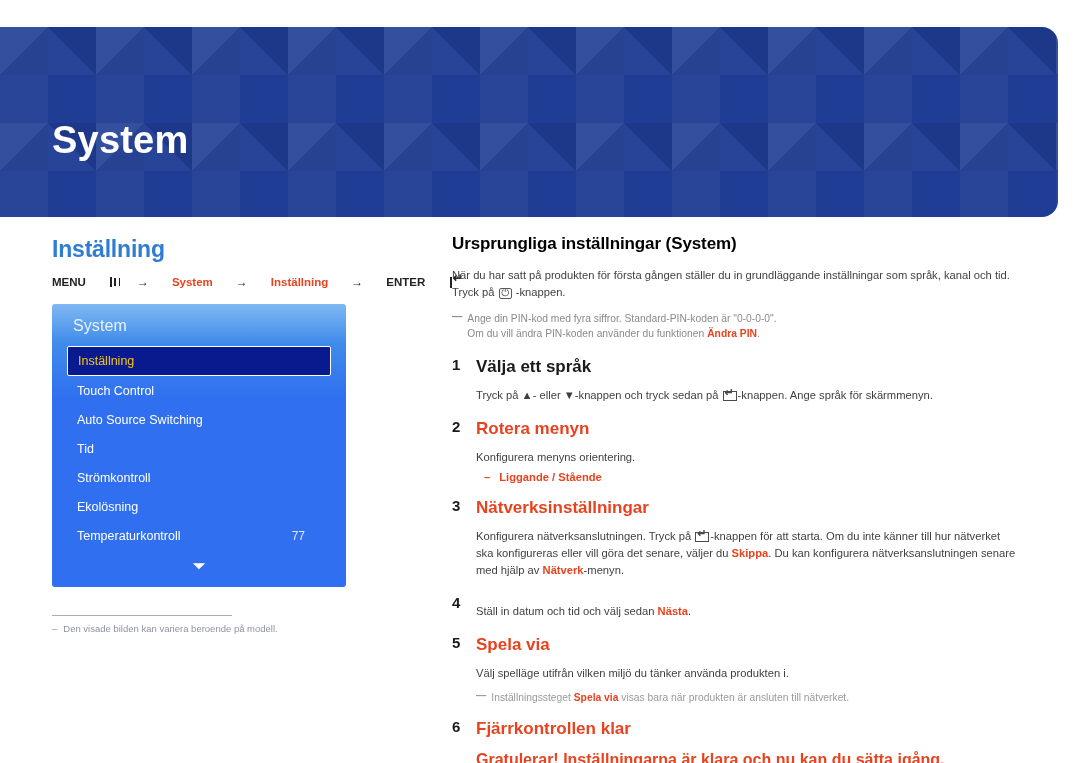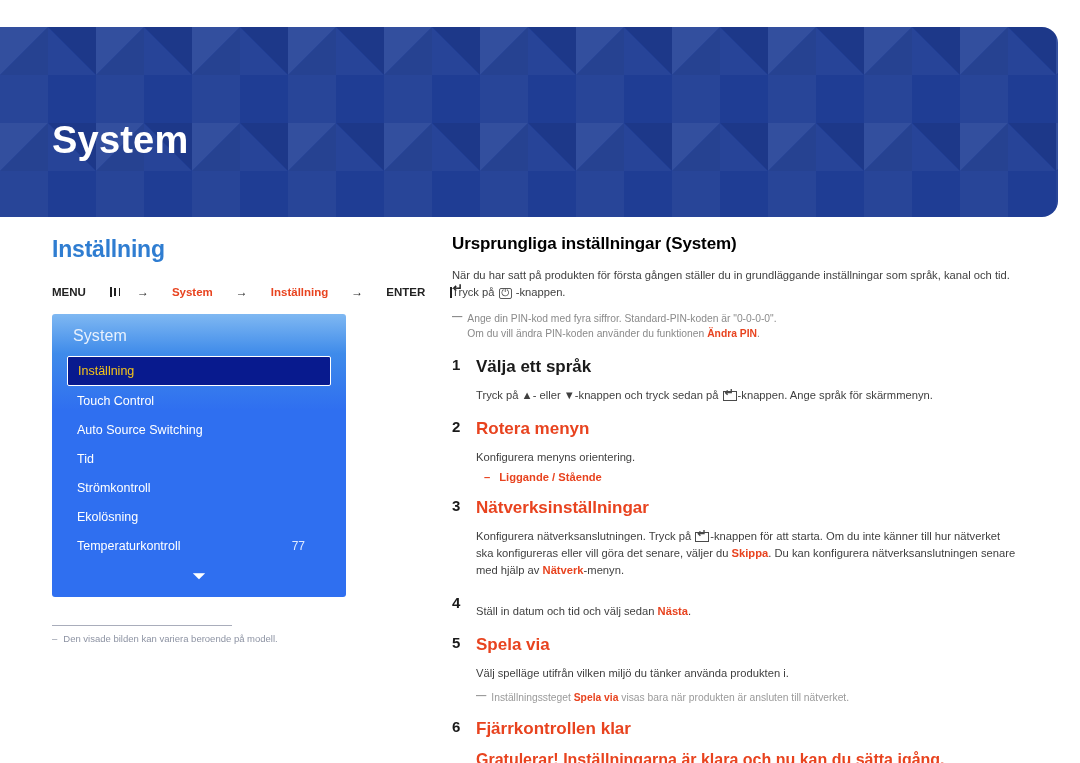--- a/index.html
+++ b/index.html
@@ -49,21 +49,21 @@
   .content { position:absolute; left:0; top:217px; width:892px; height:546px; }
 
   
   .left-col { position:absolute; left:52px; top:19px; width:340px; }
   .section-title {
     font-size:23px; font-weight:bold;
     color:#2f7dd1;
     letter-spacing:-.2px;
   }
   .breadcrumb {
-    margin-top:22px;
+    margin-top:12px;
     font-size:11.5px; font-weight:bold;
     color:#222;
     white-space:nowrap;
     display:flex; align-items:center; gap:22px;
   }
   .breadcrumb .hl { color:#e8431f; }
   .breadcrumb .arw { color:#222; font-weight:normal; font-size:12px; padding:0 1px; }
 
   .ic-menu {
     display:inline-block;

